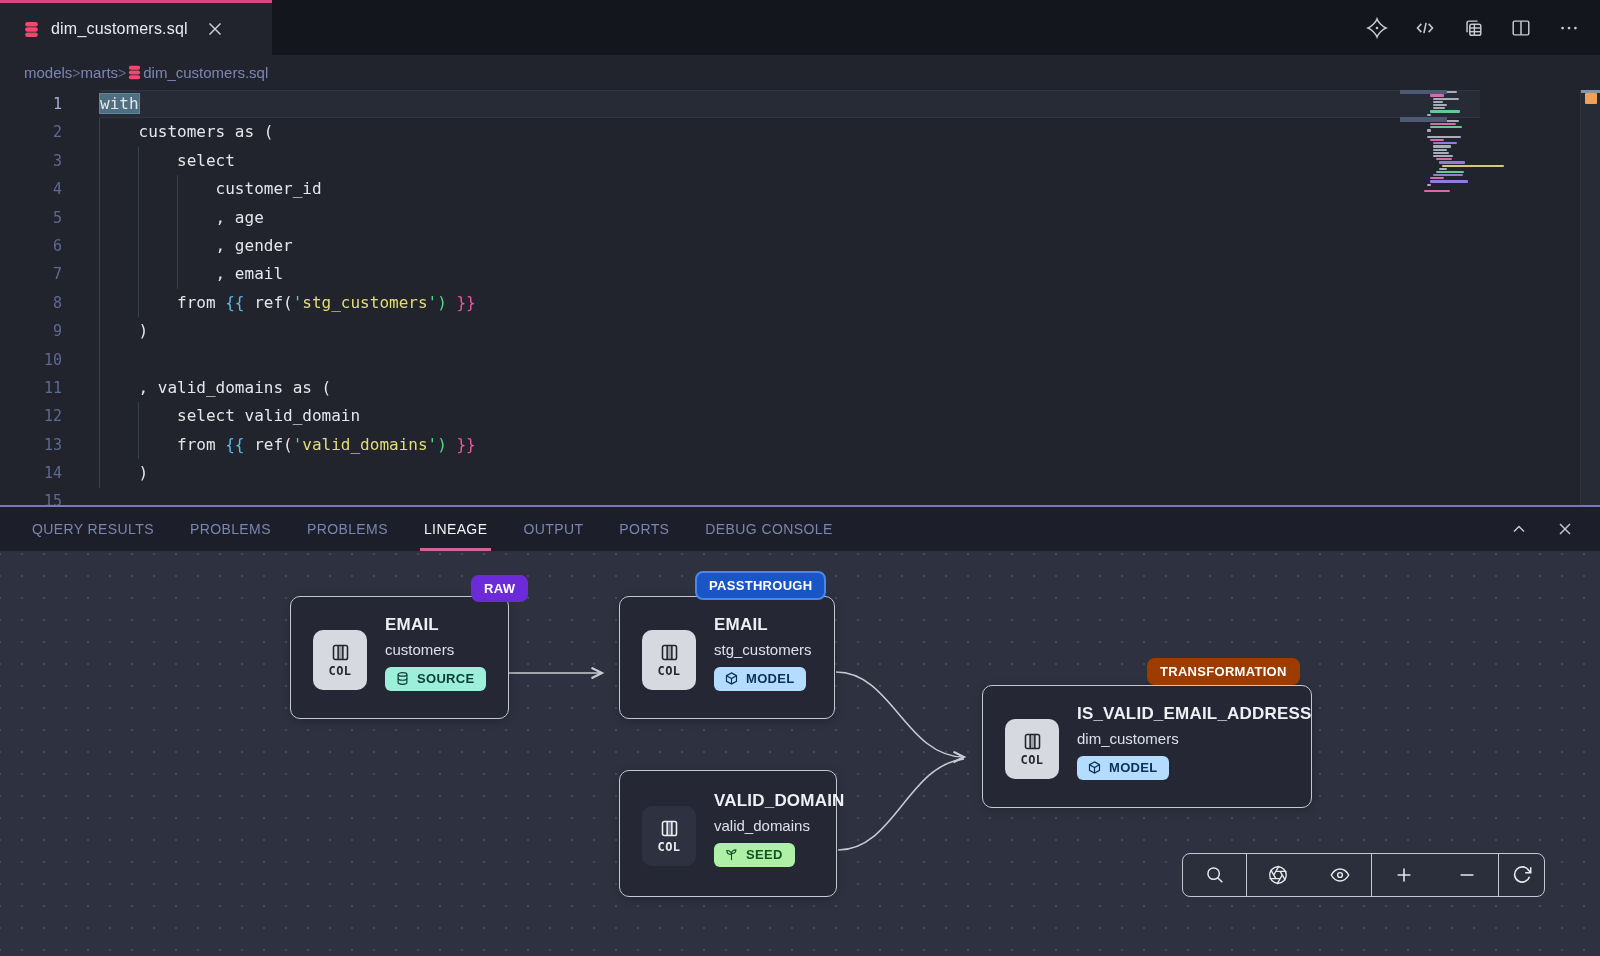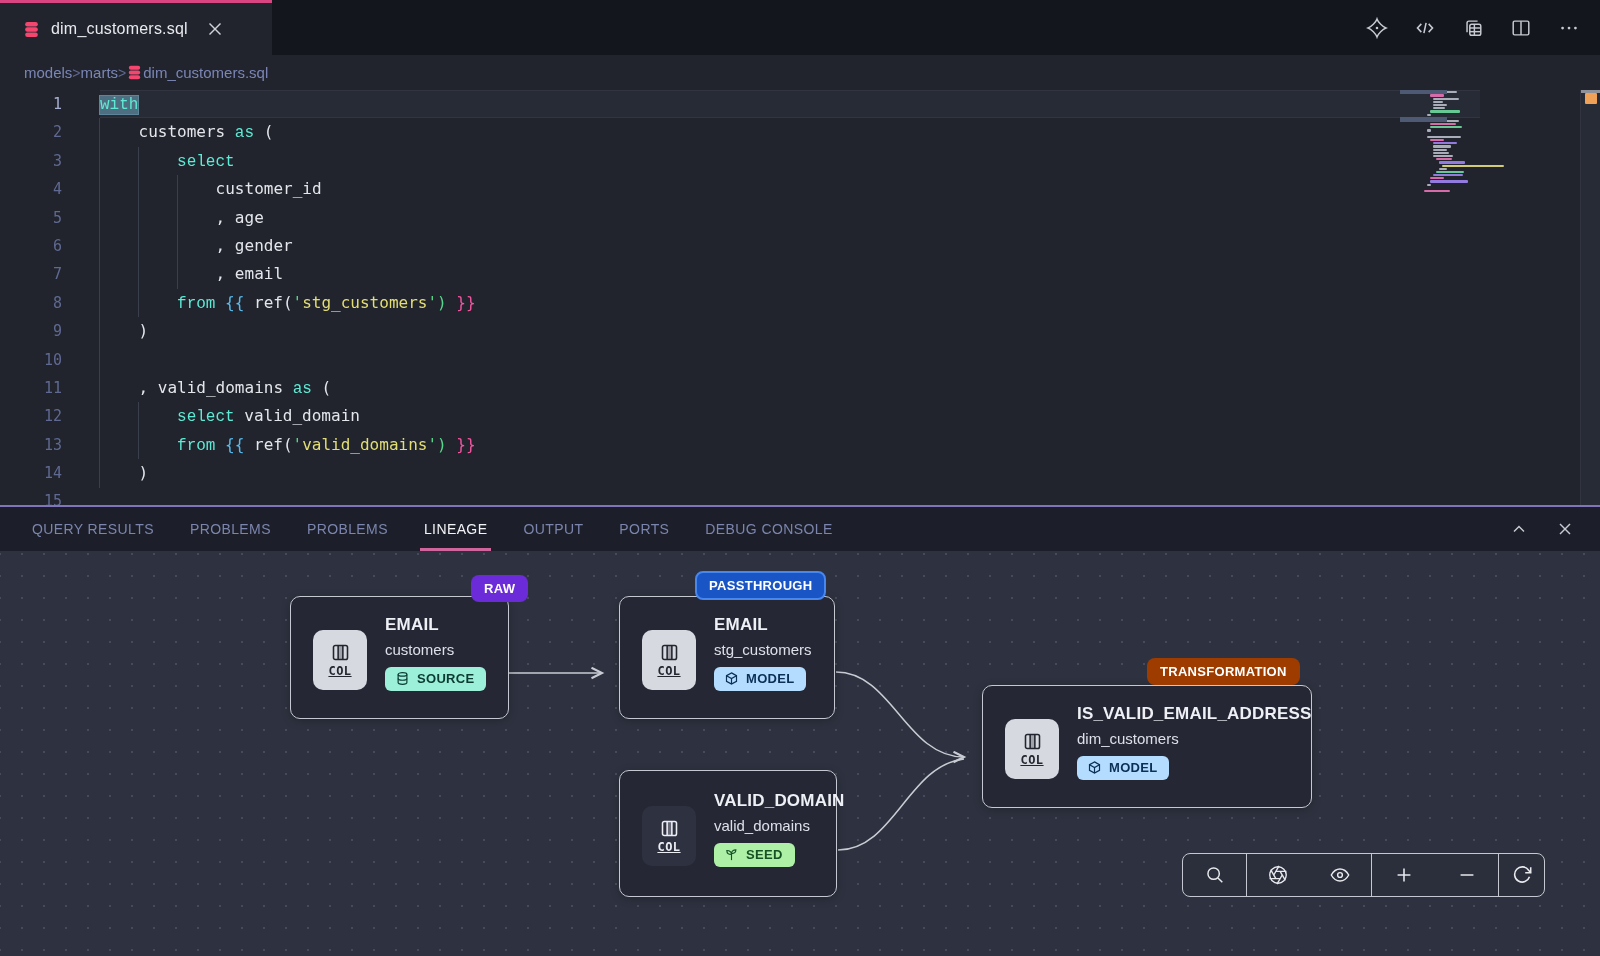--- a/index.html
+++ b/index.html
@@ -25,21 +25,21 @@
   #editor { position:absolute; left:0; top:90px; width:1600px; height:415px; background:#21242d; overflow:hidden; }
   #gutter { position:absolute; left:0; top:0; width:62px; }
   .ln { height:28.4px; line-height:28.4px; text-align:right; color:#5f6992;
         font-family:"DejaVu Sans Mono", monospace; font-size:15px; }
   .ln.cur { color:#a6aed2; }
   #code { position:absolute; left:100px; top:0; right:120px; }
   .code-line { height:28.4px; line-height:28.4px; white-space:pre;
                font-family:"DejaVu Sans Mono", monospace; font-size:16px; color:#e4e6eb; }
   .code-line.cur { background:rgba(125,140,175,.07);
                    box-shadow: inset 0 1px 0 rgba(255,255,255,.05), inset 0 -1px 0 rgba(255,255,255,.05); }
-  .tk-kw { color:#5eead4;font-family:Liberation Mono, monospace; } .tk-pl { color:#e4e6eb; } .tk-jo { color:#59b8e8; }
+  .tk-kw { color:#e5e5e5; } .tk-pl { color:#e4e6eb; } .tk-jo { color:#59b8e8; }
   .tk-jc { color:#f0559f; } .tk-st { color:#e3de73; } .tk-gr { color:#55d68b; }
   .tk-sel { background:#4d6f81; outline:1px solid #5d8499; }
   .guide { position:absolute; width:1px; background:#3a3f4e; }
 
   
   #minimap { position:absolute; left:1424px; top:-2px; width:106px; height:110px; cursor:pointer; }
   .mm-row { height:2.2px; margin-bottom:1px; border-radius:1px; }
   .mm-w{background:#a9adb9;} .mm-p{background:#d76aa8;} .mm-g{background:#66c893;}
   .mm-v{background:#927ade;} .mm-y{background:#d1cc74;}
   .mm-slab { position:absolute; width:47px; height:5px; background:#4e5a73; left:-24px; }
@@ -62,21 +62,21 @@
 
   
   #canvas { position:absolute; left:0; top:44px; width:1600px; height:405px; background:#2e3240;
             background-image:radial-gradient(circle, #474b59 1.1px, transparent 1.4px);
             background-size:22px 22px; background-position:11px 14px; overflow:hidden;}
   #edges { position:absolute; left:0; top:0; pointer-events:none; }
 
   .node { position:absolute; background:#252834; border:1px solid #c5c8d1; border-radius:10px;
           box-shadow:0 2px 8px rgba(0,0,0,.25); cursor:pointer; }
   .chip { position:absolute; left:22px; top:33px; width:54px; height:60px; border-radius:10px;
-          display:flex; flex-direction:column; align-items:center; justify-content:center; gap:1px;text-decoration:underline;}
+          display:flex; flex-direction:column; align-items:center; justify-content:center; gap:1px;}
   .chip svg { width:21px; height:21px; }
   .chip .chip-label { font-family:"DejaVu Sans Mono", monospace; font-size:12px; font-weight:bold; letter-spacing:.5px;}
   .chip.light { background:#d7d9e0; color:#23262f; }
   .chip.dark  { background:#2e3240; color:#eceef4; }
   .ncontent { position:absolute; left:94px; top:18px; right:10px; display:flex; flex-direction:column; }
   .ntitle { color:#eef0f5; font-size:17px; font-weight:600; letter-spacing:.2px; }
   .nsub   { color:#dde0e8; font-size:15px; margin-top:6px; }
   .nbadge { margin-top:9px; align-self:flex-start; display:flex; align-items:center; gap:7px;
             border-radius:6px; padding:4px 12px 5px 10px; font-size:13px; font-weight:bold; letter-spacing:.3px;}
   .nbadge svg { width:15px; height:15px; }

